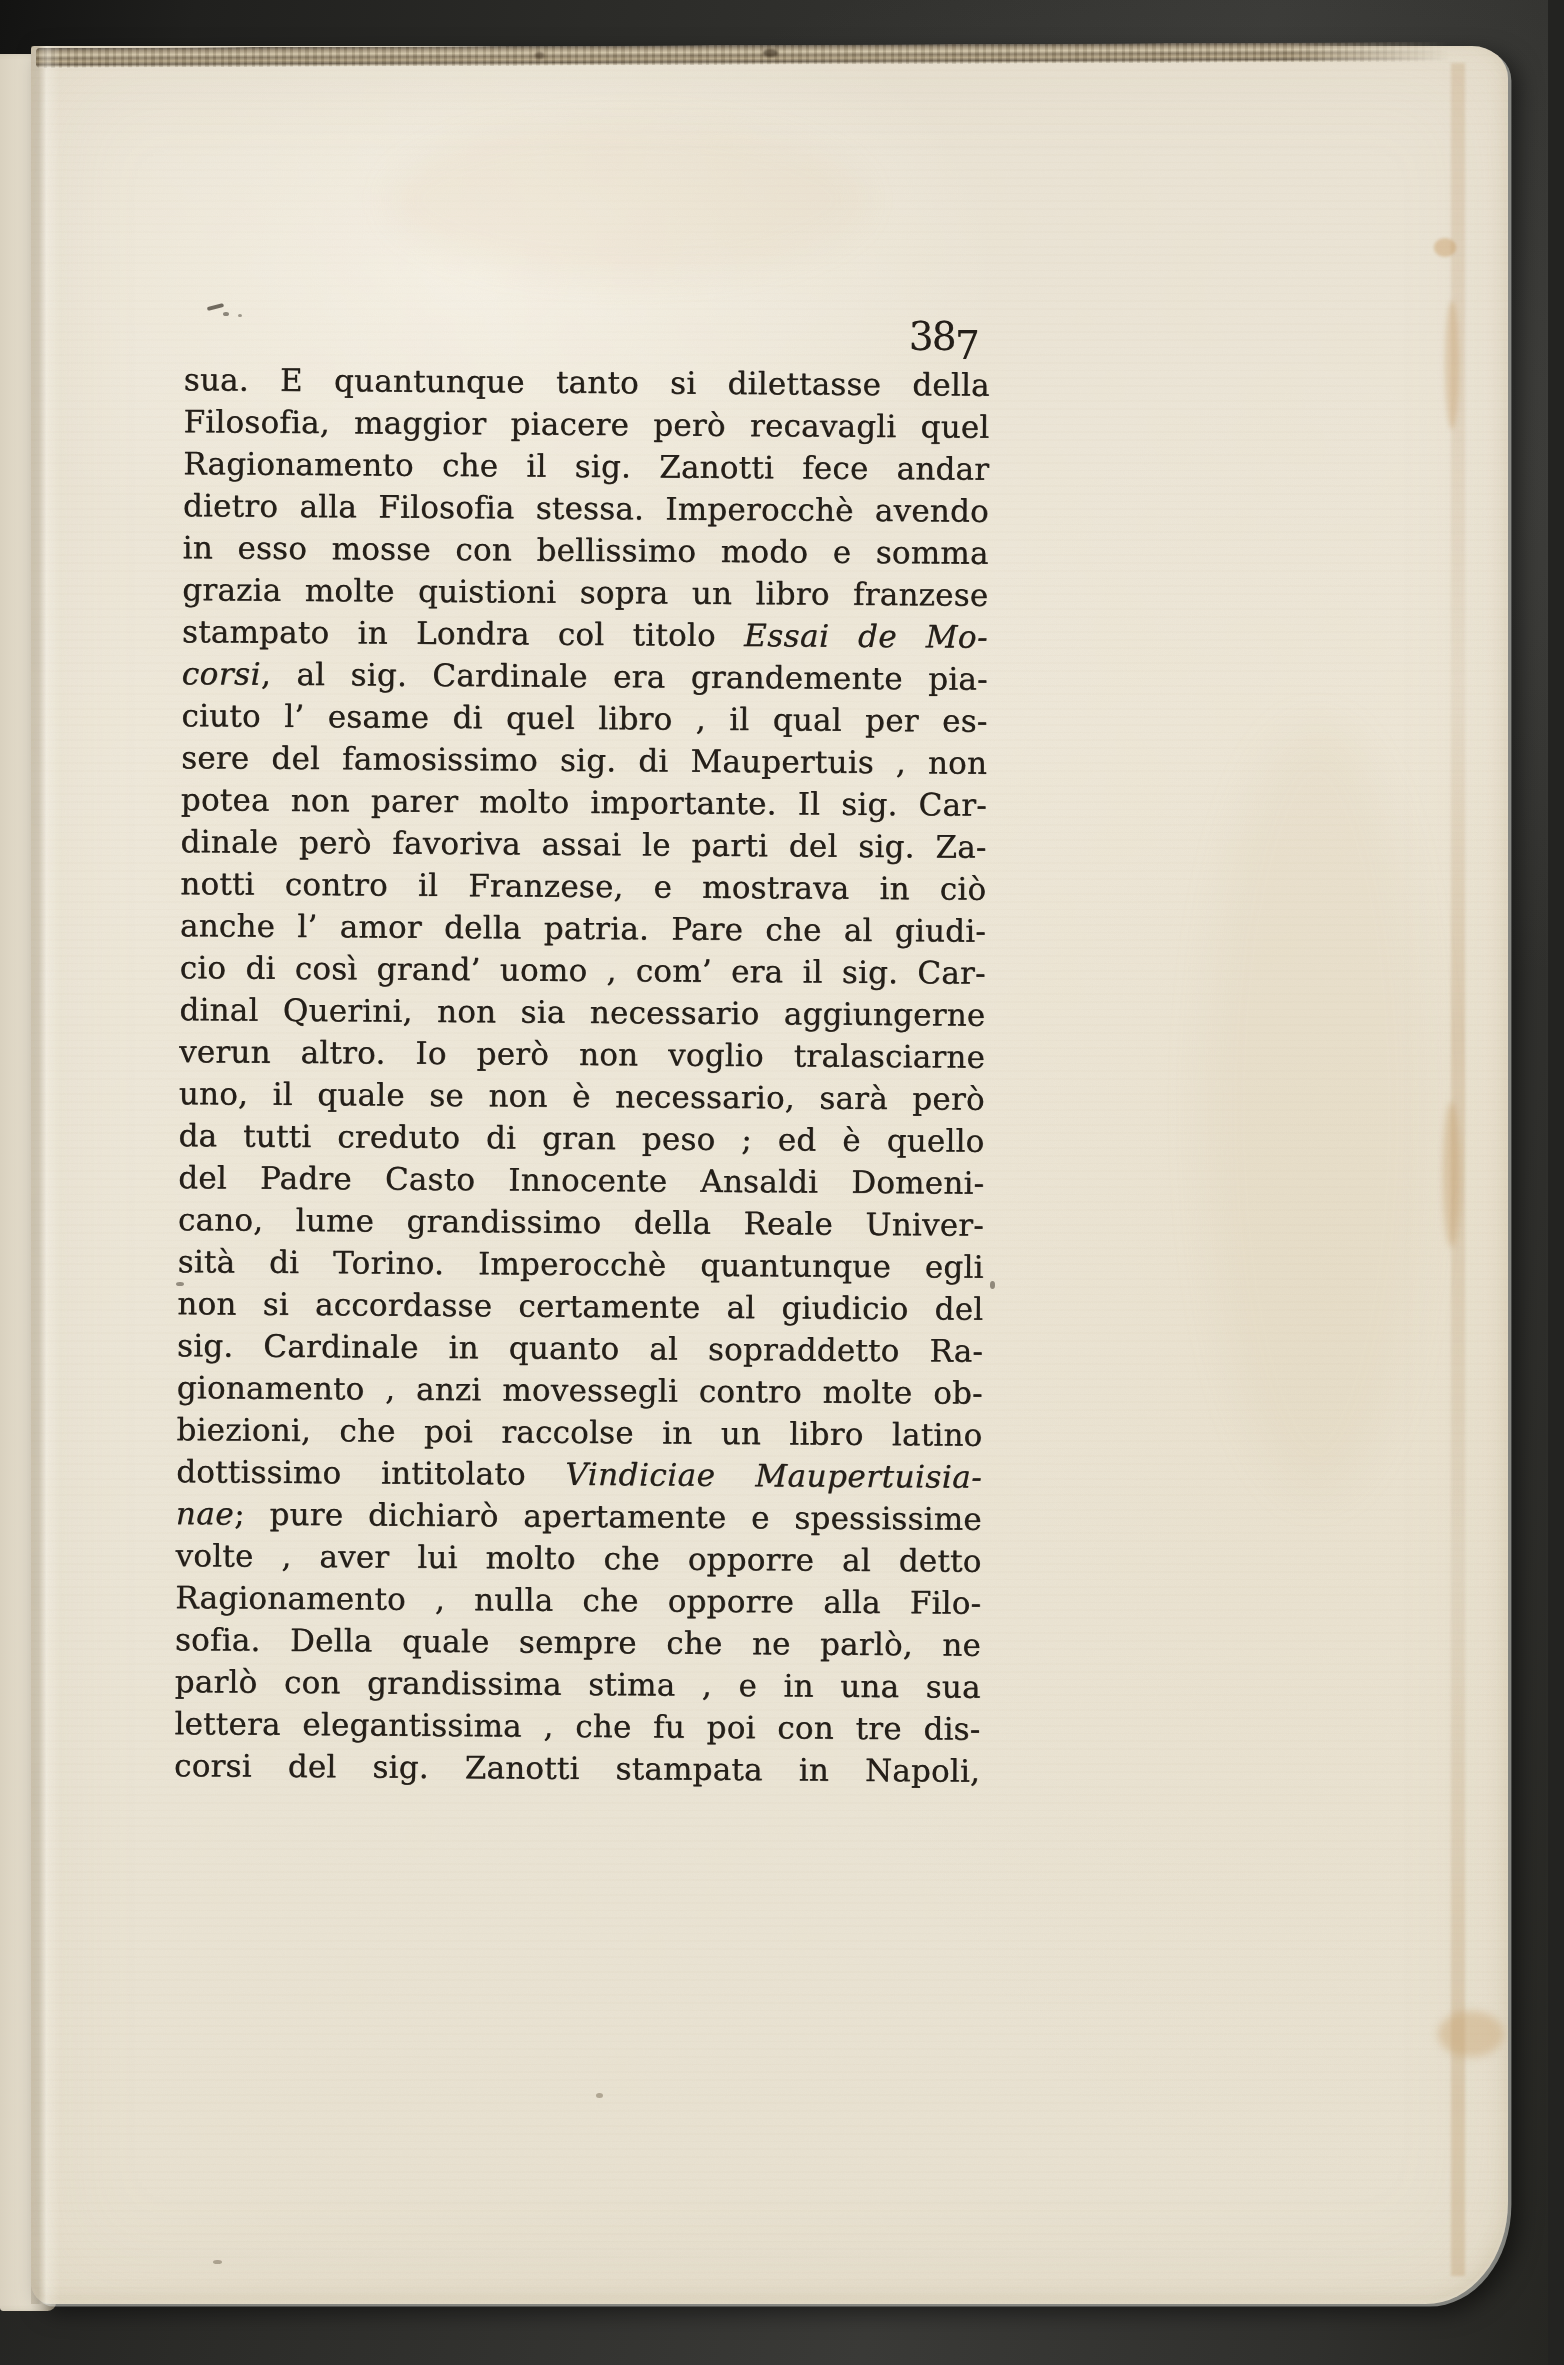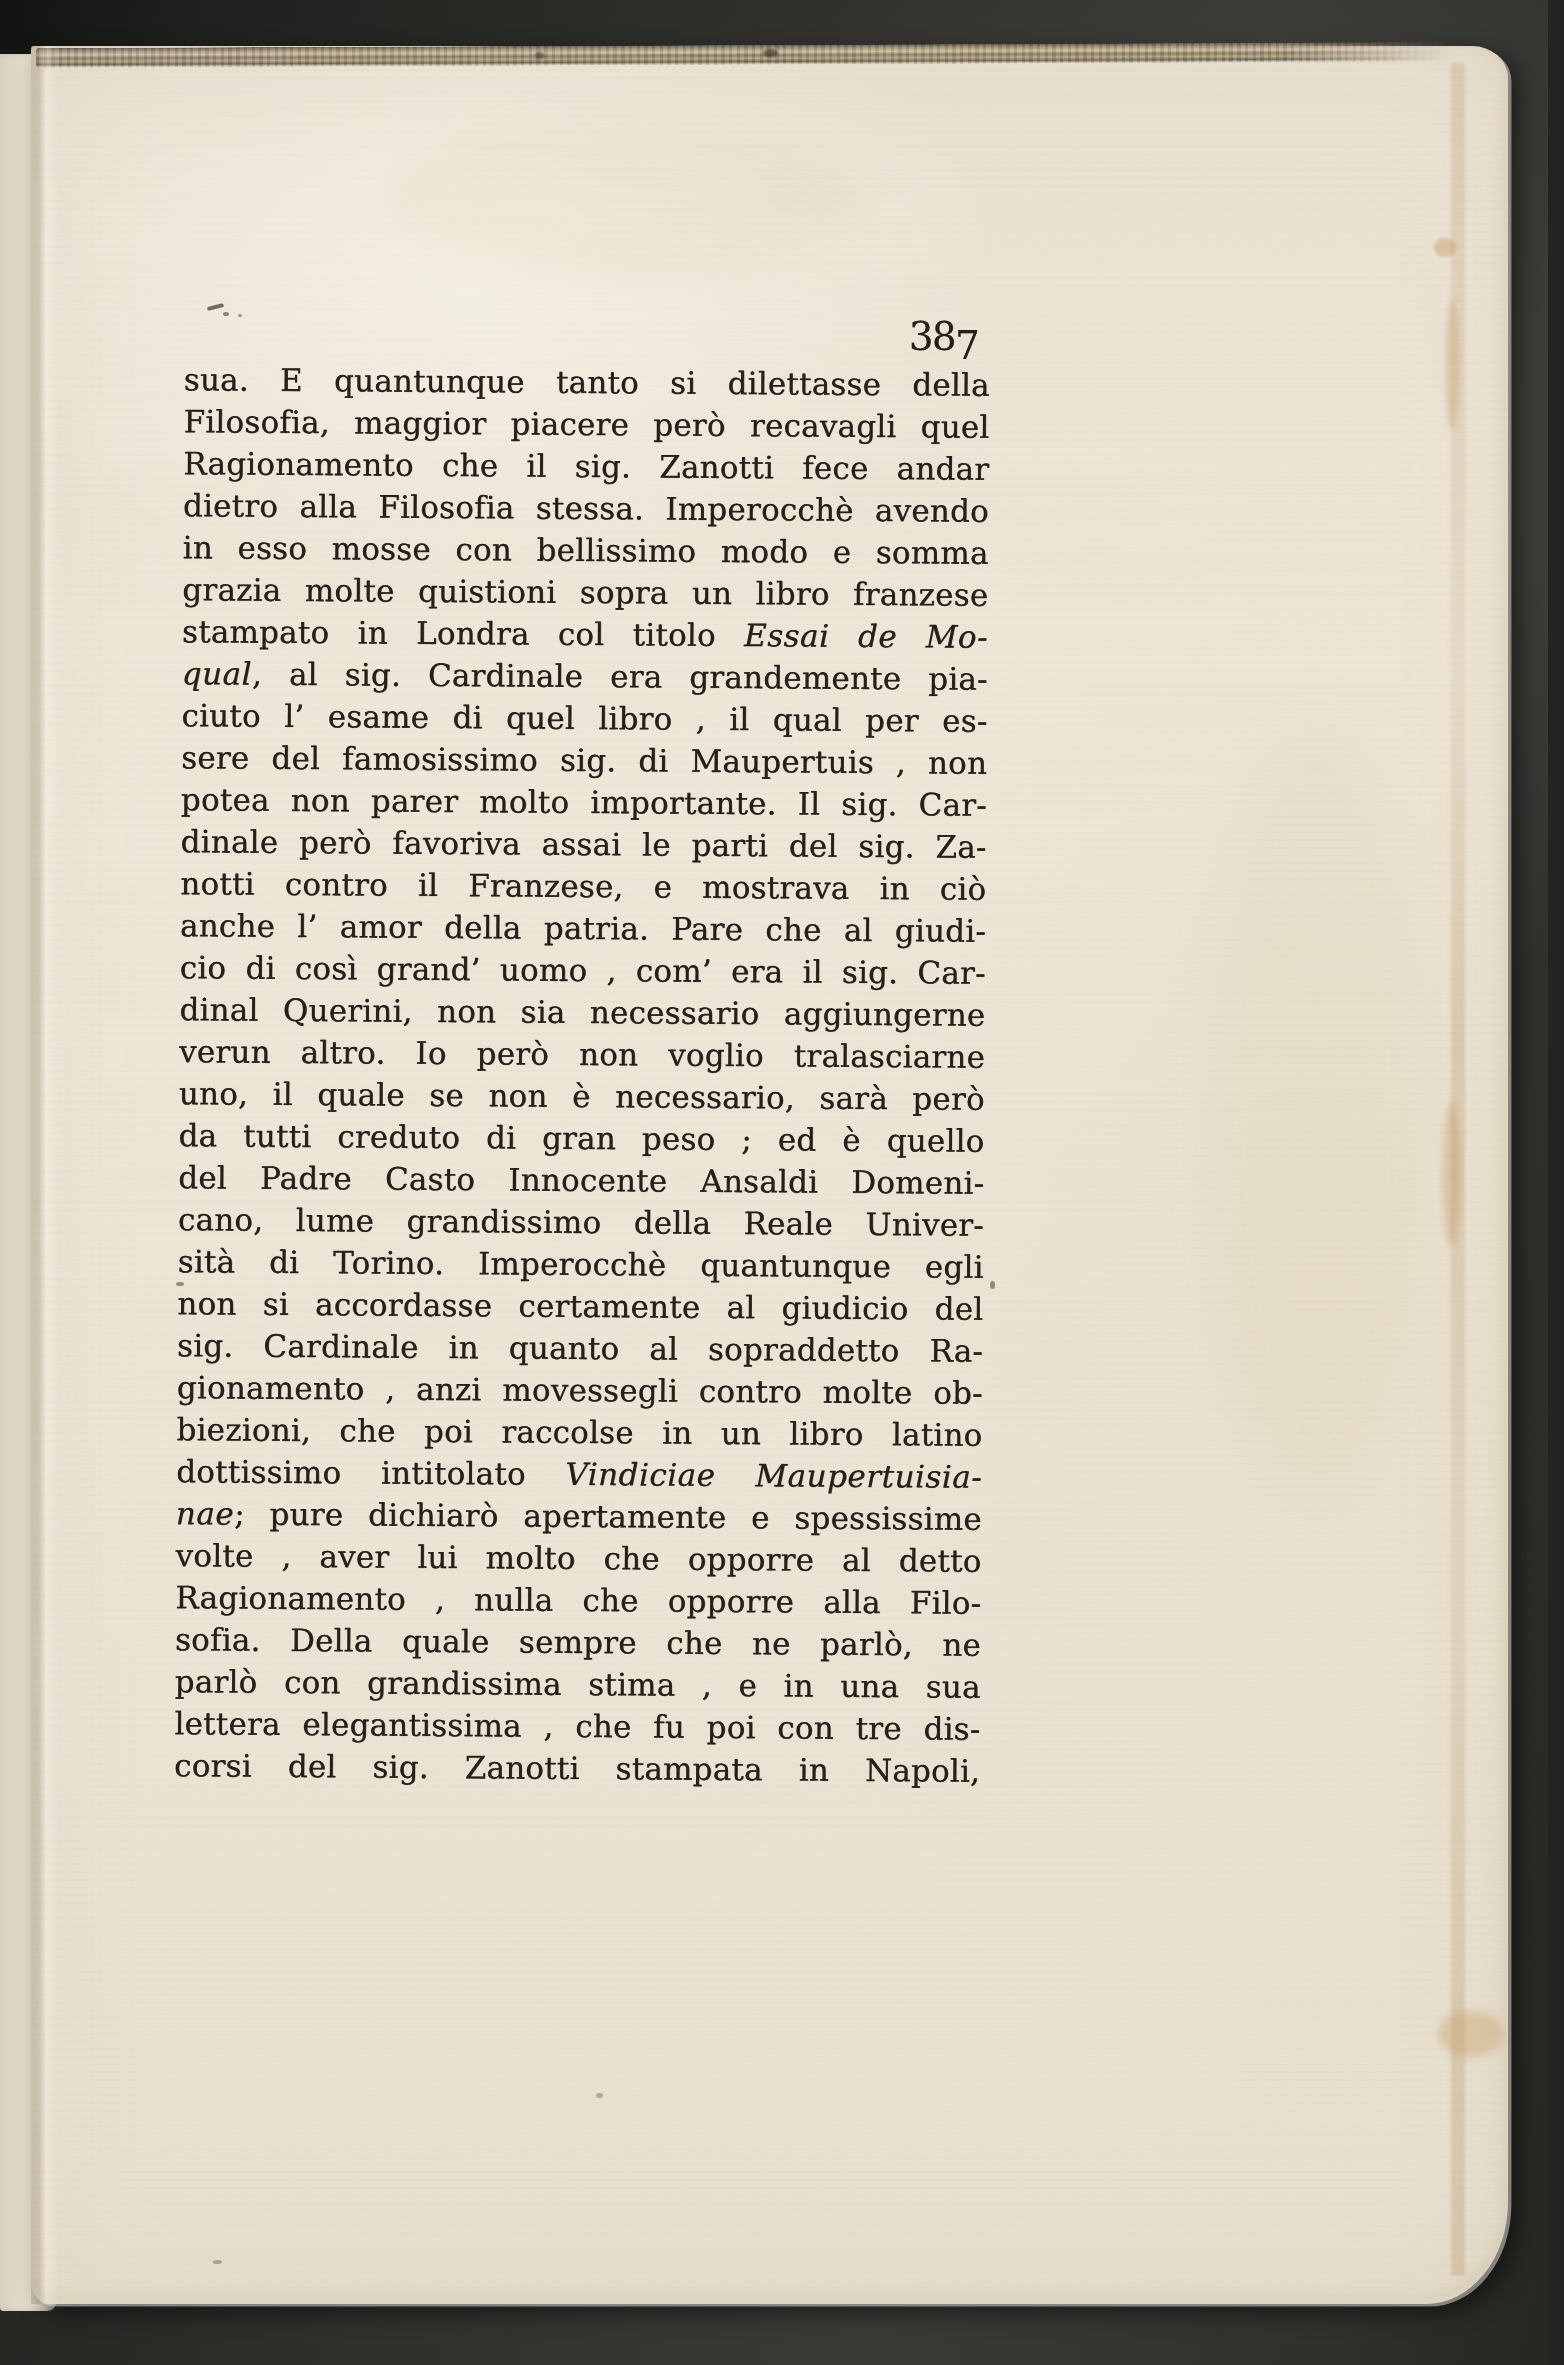--- a/index.html
+++ b/index.html
@@ -131,21 +131,21 @@
     <div class="page-number"><span>3</span><span>8</span><span class="digit-descend">7</span></div>
 
     <div class="text-block">
         <div class="line"><span>sua. E quantunque tanto si dilettasse della</span></div>
         <div class="line"><span>Filosofia, maggior piacere però recavagli quel</span></div>
         <div class="line"><span>Ragionamento che il sig. Zanotti fece andar</span></div>
         <div class="line"><span>dietro alla Filosofia stessa. Imperocchè avendo</span></div>
         <div class="line"><span>in esso mosse con bellissimo modo e somma</span></div>
         <div class="line"><span>grazia molte quistioni sopra un libro franzese</span></div>
         <div class="line"><span>stampato in Londra col titolo </span><span class="it">Essai de Mo-</span></div>
-        <div class="line"><span class="it">qual</span><span>, al sig. Cardinale era grandemente pia-</span></div>
+        <div class="line"><span class="it">corsi</span><span>, al sig. Cardinale era grandemente pia-</span></div>
         <div class="line"><span>ciuto l’ esame di quel libro , il qual per es-</span></div>
         <div class="line"><span>sere del famosissimo sig. di Maupertuis , non</span></div>
         <div class="line"><span>potea non parer molto importante. Il sig. Car-</span></div>
         <div class="line"><span>dinale però favoriva assai le parti del sig. Za-</span></div>
         <div class="line"><span>notti contro il Franzese, e mostrava in ciò</span></div>
         <div class="line"><span>anche l’ amor della patria. Pare che al giudi-</span></div>
         <div class="line"><span>cio di così grand’ uomo , com’ era il sig. Car-</span></div>
         <div class="line"><span>dinal Querini, non sia necessario aggiungerne</span></div>
         <div class="line"><span>verun altro. Io però non voglio tralasciarne</span></div>
         <div class="line"><span>uno, il quale se non è necessario, sarà però</span></div>

